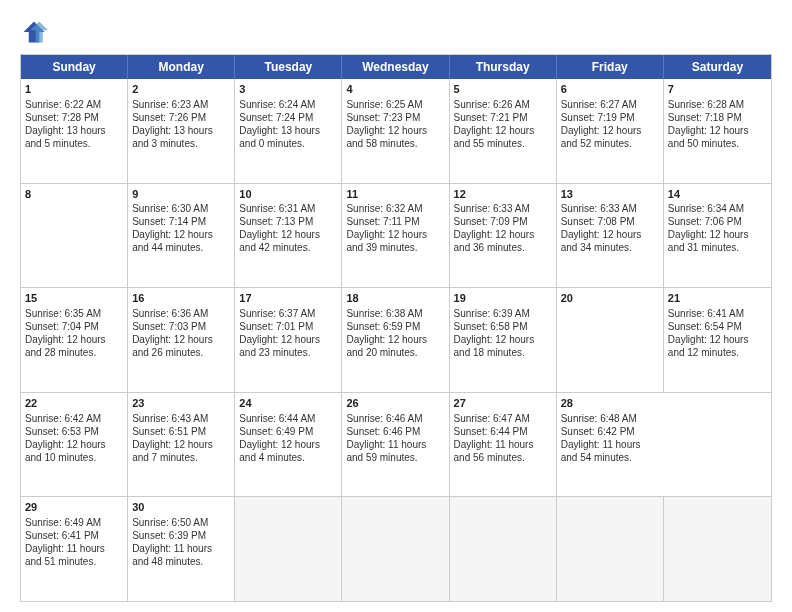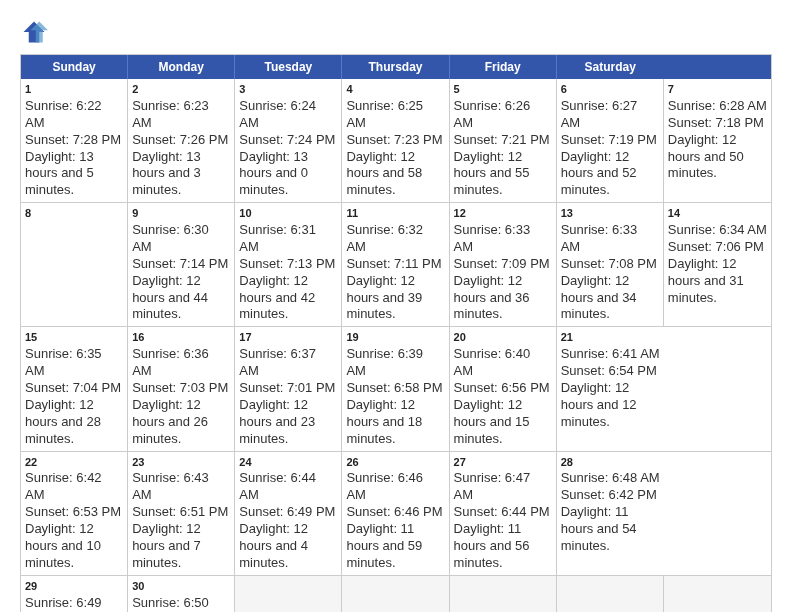--- a/index.html
+++ b/index.html
@@ -97,21 +97,21 @@
     }
     .cal-cell:last-child { border-right: none; }
     .cal-cell.empty { background: #f5f5f5; }
     .day-num {
       font-size: 11px;
       font-weight: bold;
       display: block;
       margin-bottom: 1px;
     }
     .cell-info {
-      font-size: 13px;
+      font-size: 10px;
       color: #333;
       line-height: 1.3;
     }
   </style>
 </head>
 <body>
 
 <div class="page">
   <div class="header">
     <div class="logo">
@@ -129,20 +129,21 @@
       <div class="month-title"></div>
       <div class="location"></div>
     </div>
   </div>
 
   <div class="calendar">
     <div class="cal-header">
     <div class="cal-header-cell">Sunday</div>
         <div class="cal-header-cell">Monday</div>
         <div class="cal-header-cell">Tuesday</div>
+        <div class="cal-header-cell">Wednesday</div>
         <div class="cal-header-cell">Thursday</div>
         <div class="cal-header-cell">Friday</div>
         <div class="cal-header-cell">Saturday</div>
       </div>
     <div class="cal-body">
     <div class="cal-row">
           <div class="cal-cell">
             <span class="day-num">1</span>
             <div class="cell-info">Sunrise: 6:22 AM<br>Sunset: 7:28 PM<br>Daylight: 13 hours and 5 minutes.</div>
           </div>
@@ -207,26 +208,29 @@
           </div>
           <div class="cal-cell">
             <span class="day-num">16</span>
             <div class="cell-info">Sunrise: 6:36 AM<br>Sunset: 7:03 PM<br>Daylight: 12 hours and 26 minutes.</div>
           </div>
           <div class="cal-cell">
             <span class="day-num">17</span>
             <div class="cell-info">Sunrise: 6:37 AM<br>Sunset: 7:01 PM<br>Daylight: 12 hours and 23 minutes.</div>
           </div>
           <div class="cal-cell">
+            <span class="day-num">18</span>
+            <div class="cell-info">Sunrise: 6:38 AM<br>Sunset: 6:59 PM<br>Daylight: 12 hours and 20 minutes.</div>
+          </div>
+          <div class="cal-cell">
             <span class="day-num">19</span>
             <div class="cell-info">Sunrise: 6:39 AM<br>Sunset: 6:58 PM<br>Daylight: 12 hours and 18 minutes.</div>
           </div>
           <div class="cal-cell">
             <span class="day-num">20</span>
-            <div class="cell-info">Sunrise: 6:40 AM<br>Sunset: 6:56 PM<br>Daylight: 12 hours and 15 minutes.</div>
           </div>
           <div class="cal-cell">
             <span class="day-num">21</span>
             <div class="cell-info">Sunrise: 6:41 AM<br>Sunset: 6:54 PM<br>Daylight: 12 hours and 12 minutes.</div>
           </div>
         </div>
         <div class="cal-row">
           <div class="cal-cell">
             <span class="day-num">22</span>
             <div class="cell-info">Sunrise: 6:42 AM<br>Sunset: 6:53 PM<br>Daylight: 12 hours and 10 minutes.</div>

